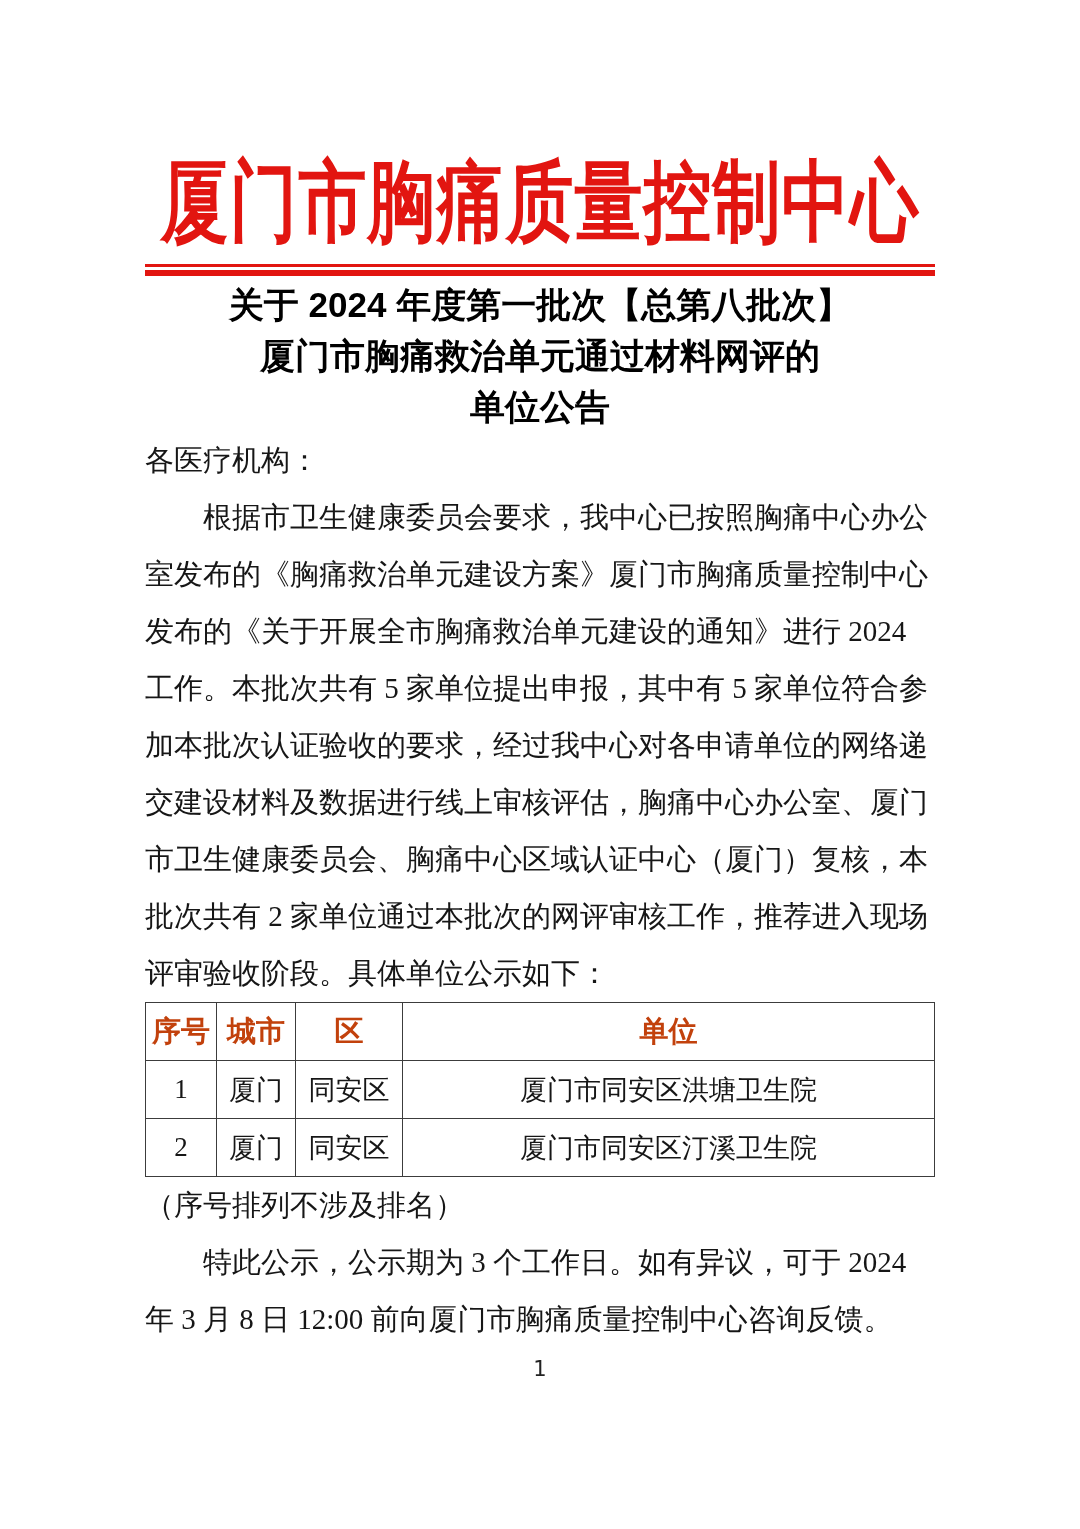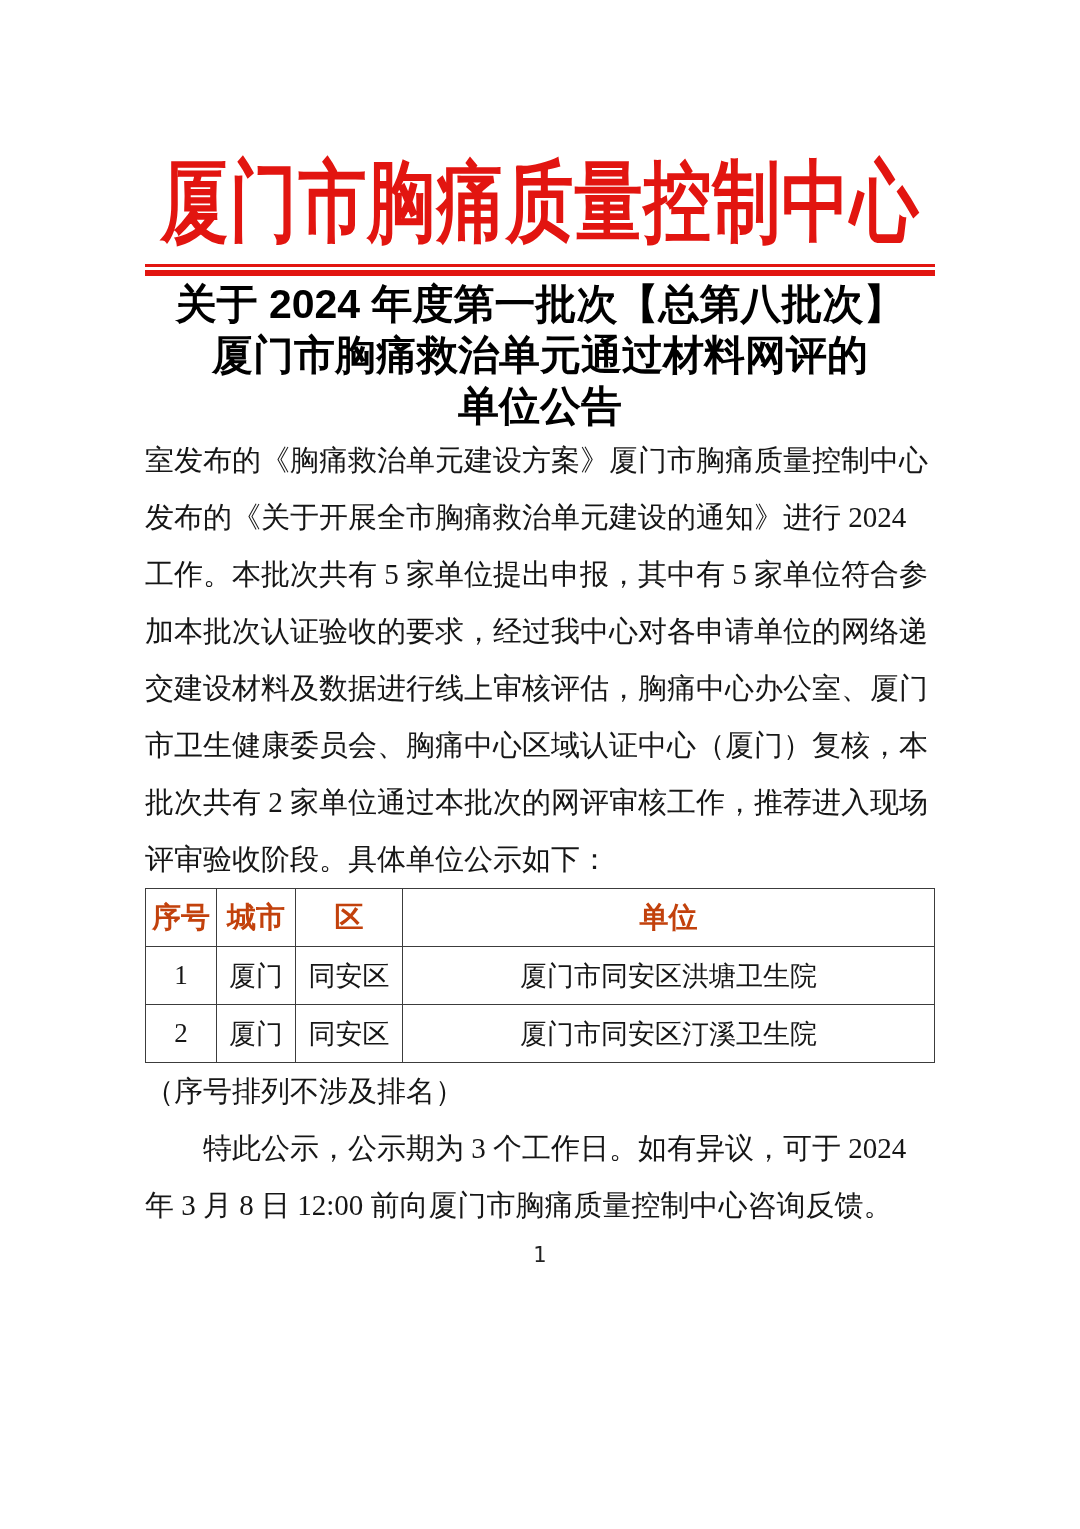--- a/index.html
+++ b/index.html
@@ -19,21 +19,21 @@
     font-family:"Liberation Serif","DejaVu Serif",serif;
   }
 
   .rule{margin-top:18px;}
   .rule-thin{height:3px;background:var(--accent);}
   .rule-thick{height:6px;background:var(--accent);margin-top:3px;}
 
   .doc-title{
     margin-top:3px;text-align:center;color:#000;
     font-family:"Liberation Sans","DejaVu Sans",sans-serif;
-    font-weight:bold;font-size:41px;line-height:51px;
+    font-weight:bold;font-size:35px;line-height:51px;
   }
 
   .body-text{font-size:29px;line-height:57px;color:#161616;}
   .line{white-space:nowrap;}
   .indent{text-indent:2em;}
 
   table.units-table{
     width:100%;border-collapse:collapse;table-layout:fixed;
     margin:0;
   }
@@ -72,20 +72,22 @@
       <div class="rule-thick"></div>
     </div>
 
     <div class="doc-title">
       <div class="line">关于 2024 年度第一批次【总第八批次】</div>
       <div class="line">厦门市胸痛救治单元通过材料网评的</div>
       <div class="line">单位公告</div>
     </div>
 
     <div class="body-text">
+      <div class="line">各医疗机构：</div>
+      <div class="line indent">根据市卫生健康委员会要求，我中心已按照胸痛中心办公</div>
       <div class="line">室发布的《胸痛救治单元建设方案》厦门市胸痛质量控制中心</div>
       <div class="line">发布的《关于开展全市胸痛救治单元建设的通知》进行 2024</div>
       <div class="line">工作。本批次共有 5 家单位提出申报，其中有 5 家单位符合参</div>
       <div class="line">加本批次认证验收的要求，经过我中心对各申请单位的网络递</div>
       <div class="line">交建设材料及数据进行线上审核评估，胸痛中心办公室、厦门</div>
       <div class="line">市卫生健康委员会、胸痛中心区域认证中心（厦门）复核，本</div>
       <div class="line">批次共有 2 家单位通过本批次的网评审核工作，推荐进入现场</div>
       <div class="line">评审验收阶段。具体单位公示如下：</div>
     </div>
 

